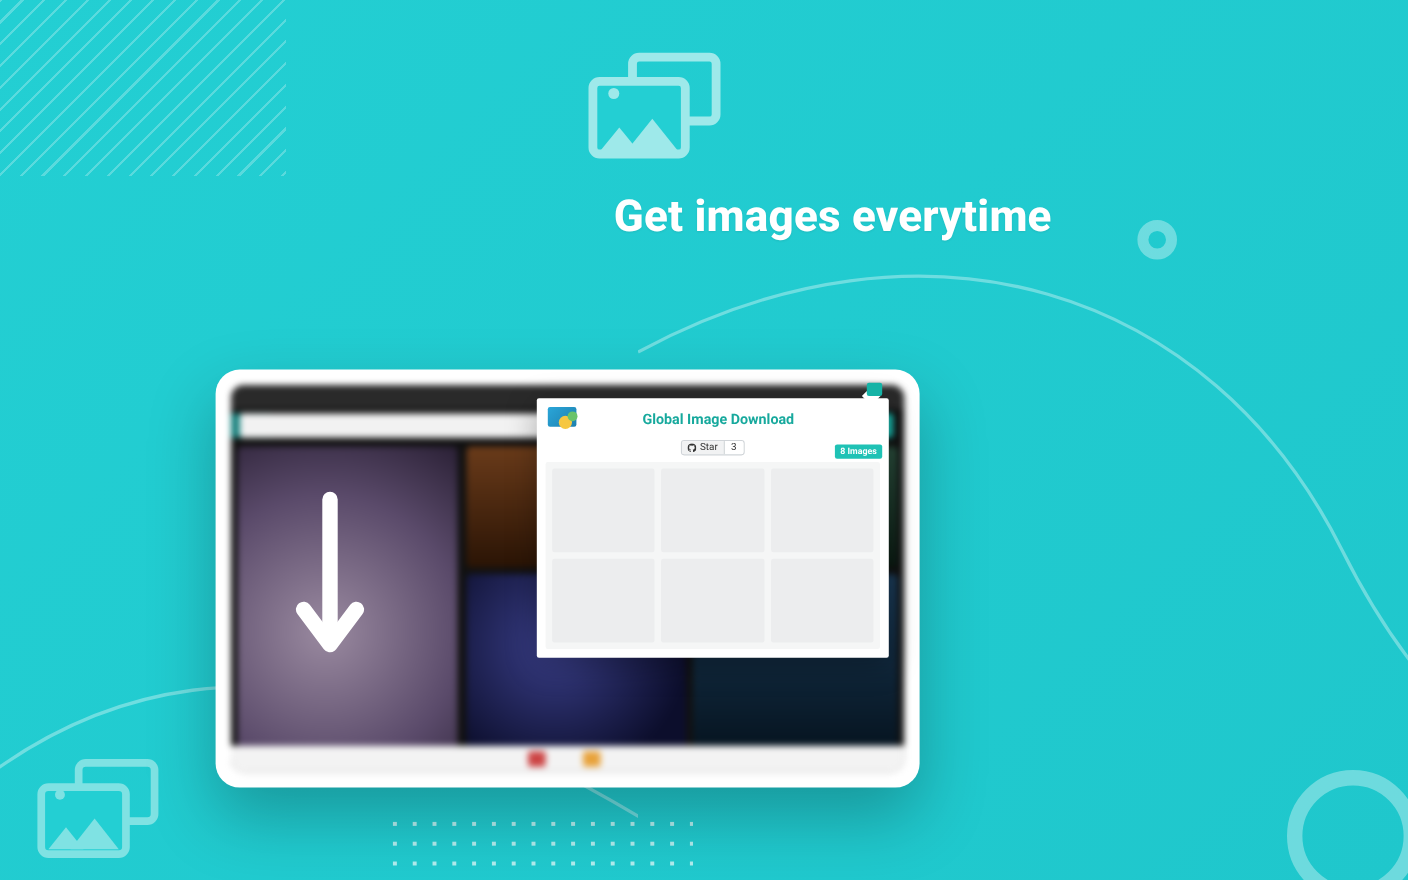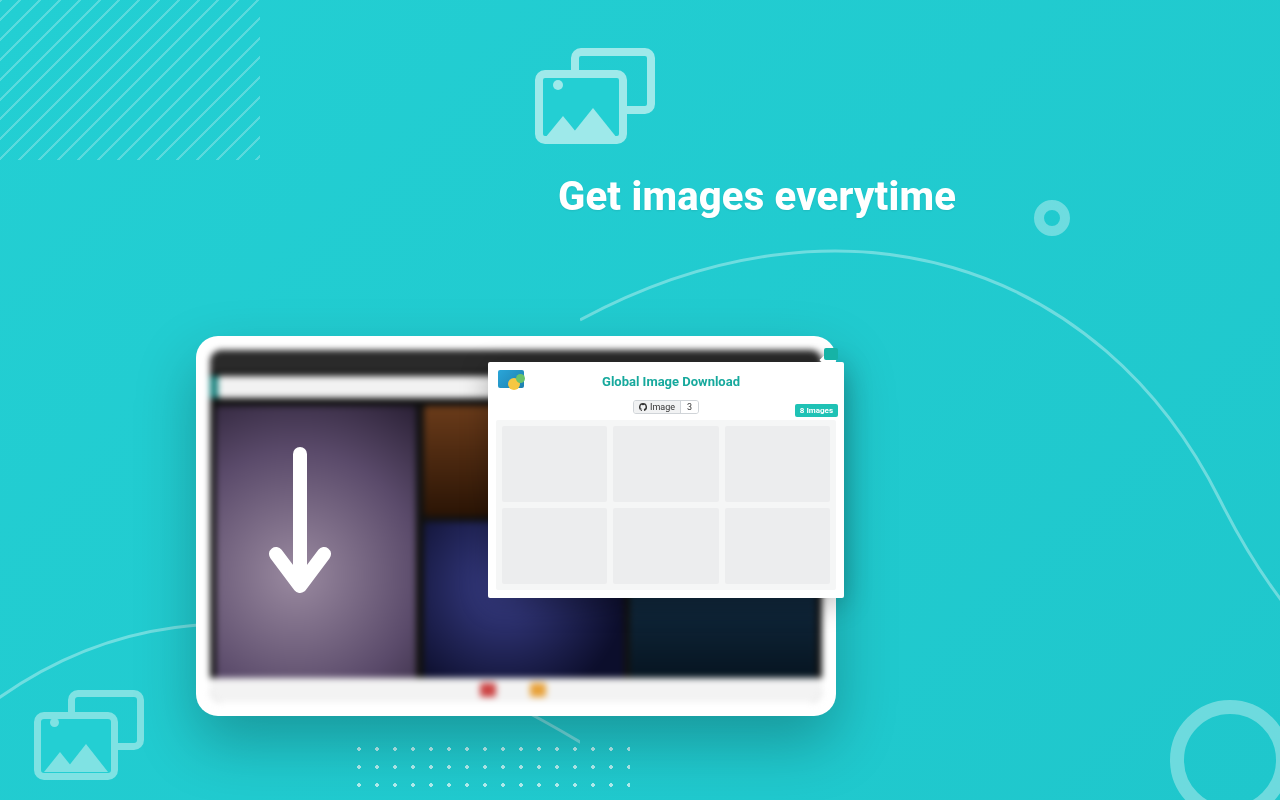--- a/index.html
+++ b/index.html
@@ -120,21 +120,21 @@
     position: absolute;
     left: 268px; top: 446px;
     width: 64px; height: 160px;
     pointer-events:none;
   }
 
   
   .popup {
     position: absolute;
     left: 488px; top: 362px;
-    width: 356px; height: 236px;
+    width: 320px; height: 236px;
     background: #ffffff;
     border-radius: 2px;
     box-shadow: 0 6px 28px rgba(0,0,0,0.28);
   }
   .popup::before{
     content:"";
     position:absolute; top:-8px; right:10px; width:12px;height:12px;
     background:#fff; transform:rotate(45deg);
   }
   .pin {
@@ -250,21 +250,21 @@
           <div class="ball2"></div>
       </div>
       <div class="popup-title">Global Image Download</div>
     </div>
     <div class="ghrow">
       <span class="ghbadge">
         <span class="lab">
           <svg class="gh-icon" viewBox="0 0 16 16">
               <path fill="#333" d="M8 .2a8 8 0 0 0-2.53 15.59c.4.07.55-.17.55-.38v-1.34c-2.23.48-2.7-1.07-2.7-1.07-.36-.93-.89-1.18-.89-1.18-.73-.5.05-.49.05-.49.8.06 1.23.83 1.23.83.72 1.23 1.88.87 2.34.67.07-.52.28-.87.5-1.07-1.78-.2-3.64-.89-3.64-3.95 0-.87.31-1.58.82-2.14-.08-.2-.36-1.02.08-2.12 0 0 .67-.21 2.2.82a7.6 7.6 0 0 1 4 0c1.53-1.03 2.2-.82 2.2-.82.44 1.1.16 1.92.08 2.12.51.56.82 1.27.82 2.14 0 3.07-1.87 3.75-3.65 3.95.29.25.54.73.54 1.48v2.19c0 .21.15.46.55.38A8 8 0 0 0 8 .2z"></path>
             </svg>
-          <span>Image</span>
+          <span>Star</span>
         </span>
         <span class="cnt">3</span>
       </span>
     </div>
     <div class="count-badge">8 Images</div>
     <div class="grid">
       <div class="cell"></div>
       <div class="cell"></div>
       <div class="cell"></div>
       <div class="cell"></div>

